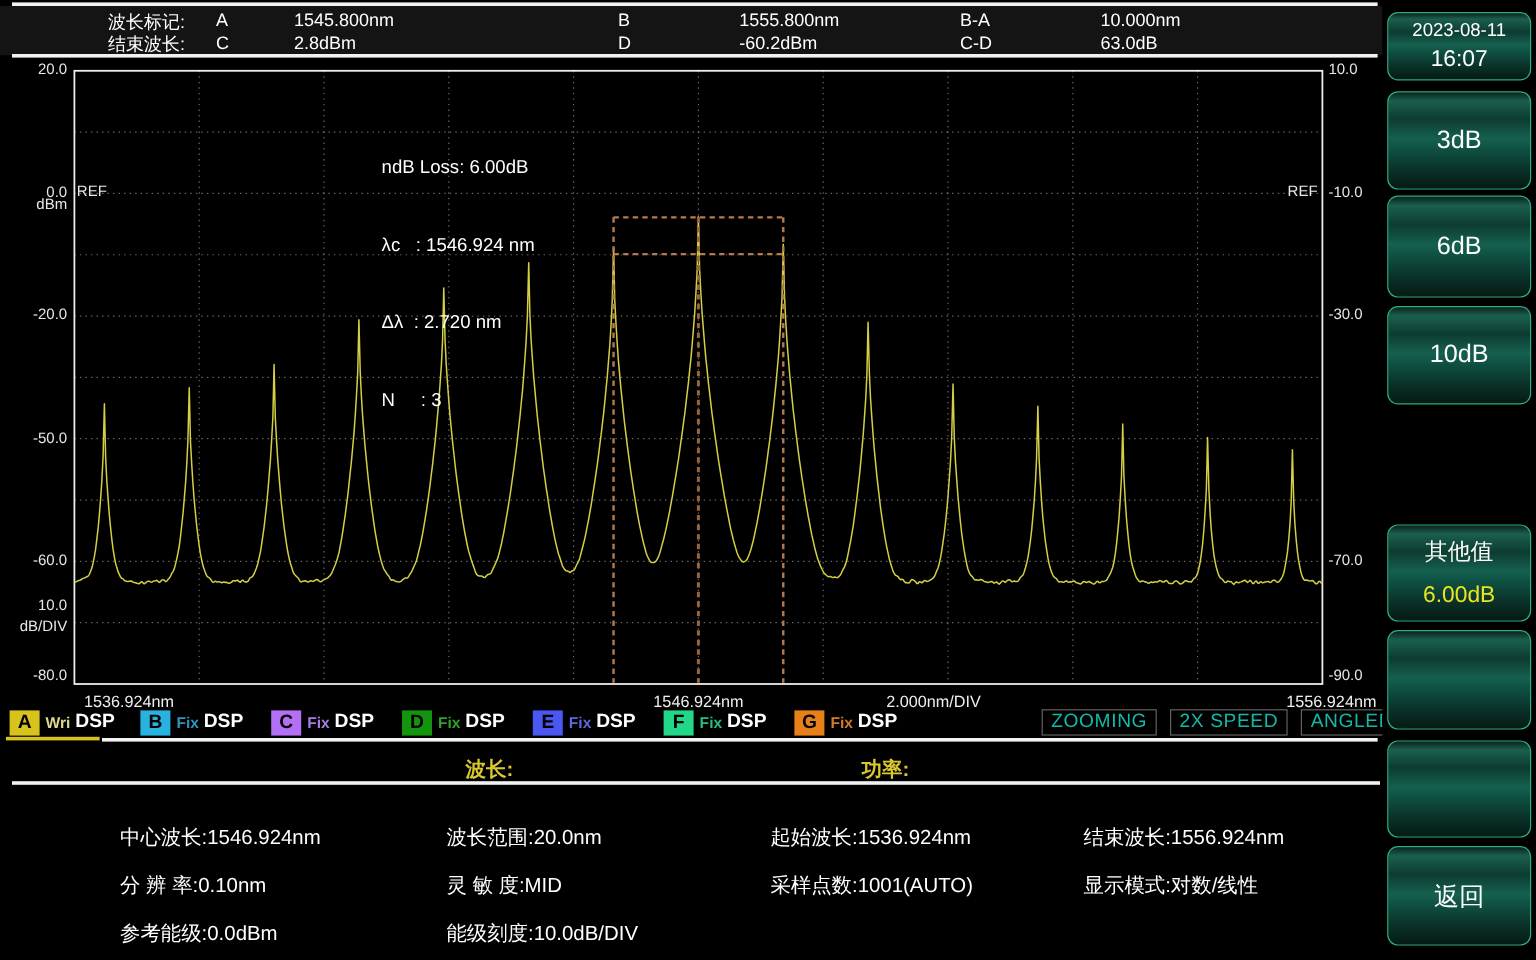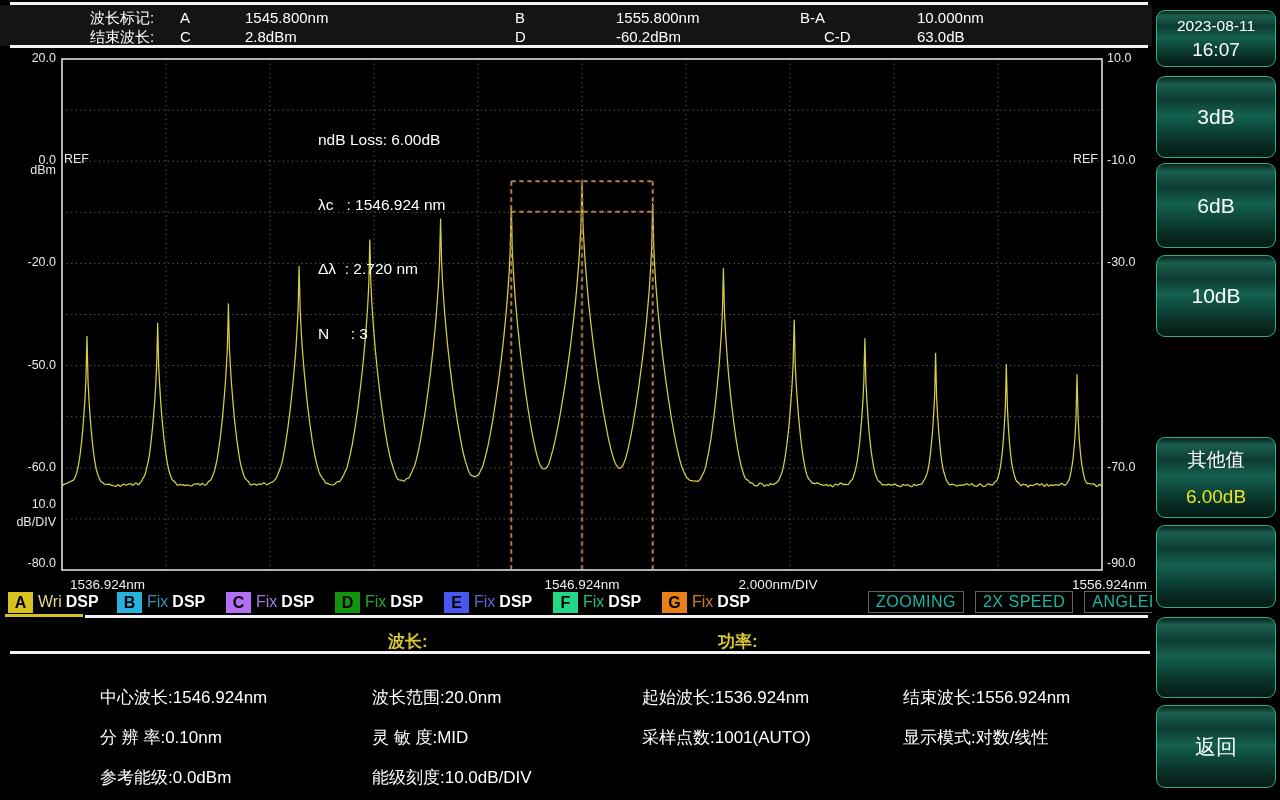--- a/index.html
+++ b/index.html
@@ -14,21 +14,21 @@
   #chart-svg{position:absolute;left:0;top:0;pointer-events:none;}
   .ax{position:absolute;font-size:12.5px;color:#e8e8e8;white-space:nowrap;}
   .ax.r{width:52px;text-align:right;}
   .xlab{position:absolute;top:577px;font-size:13.5px;color:#efefef;white-space:nowrap;}
   #annotation{position:absolute;left:318px;top:86px;font-size:15.5px;line-height:21.5px;
               color:#fff;white-space:pre;}
   
   .trace-btn{position:absolute;top:591px;height:22px;display:flex;align-items:center;white-space:nowrap;}
   .trace-btn .tl{display:inline-block;width:25px;height:21px;line-height:21px;text-align:center;
                  color:#000;font-weight:bold;font-size:16px;}
-  .trace-btn .tm{margin-left:5px;font-weight:normal;font-size:16px;}
+  .trace-btn .tm{margin-left:5px;font-weight:bold;font-size:13px;}
   .trace-btn .td{margin-left:4px;font-weight:bold;font-size:16px;color:#fff;}
   #status-row{position:absolute;left:868px;top:591px;display:flex;gap:11px;}
   .status-box{border:1.5px solid #626262;color:#14b8a6;font-size:16px;height:20px;
               line-height:20px;padding:0 7px;letter-spacing:.5px;}
   
   .sec-label{position:absolute;top:630px;font-size:17px;font-weight:600;color:#d9c832;}
   
   .info-cell{position:absolute;font-size:17px;color:#fff;white-space:nowrap;}
   
   #sidebar{position:absolute;left:1152px;top:0;width:128px;height:800px;background:#000;}
@@ -55,21 +55,21 @@
     <span style="left:245px;top:9px">1545.800nm</span>
     <span style="left:515px;top:9px">B</span>
     <span style="left:616px;top:9px">1555.800nm</span>
     <span style="left:800px;top:9px">B-A</span>
     <span style="left:917px;top:9px">10.000nm</span>
     <span style="left:90px;top:28px">结束波长:</span>
     <span style="left:180px;top:28px">C</span>
     <span style="left:245px;top:28px">2.8dBm</span>
     <span style="left:515px;top:28px">D</span>
     <span style="left:616px;top:28px">-60.2dBm</span>
-    <span style="left:824px;top:28px">C-D</span>
+    <span style="left:800px;top:28px">C-D</span>
     <span style="left:917px;top:28px">63.0dB</span>
   </div>
 
   <svg id="chart-svg" width="1280" height="800">
       <line x1="166" y1="59" x2="166" y2="570" stroke="#c8c8c8" stroke-width="1" stroke-dasharray="1.2 3.4" opacity="0.5"></line>
       <line x1="270" y1="59" x2="270" y2="570" stroke="#c8c8c8" stroke-width="1" stroke-dasharray="1.2 3.4" opacity="0.5"></line>
       <line x1="374" y1="59" x2="374" y2="570" stroke="#c8c8c8" stroke-width="1" stroke-dasharray="1.2 3.4" opacity="0.5"></line>
       <line x1="478" y1="59" x2="478" y2="570" stroke="#c8c8c8" stroke-width="1" stroke-dasharray="1.2 3.4" opacity="0.5"></line>
       <line x1="582" y1="59" x2="582" y2="570" stroke="#c8c8c8" stroke-width="1" stroke-dasharray="1.2 3.4" opacity="0.5"></line>
       <line x1="686" y1="59" x2="686" y2="570" stroke="#c8c8c8" stroke-width="1" stroke-dasharray="1.2 3.4" opacity="0.5"></line>

